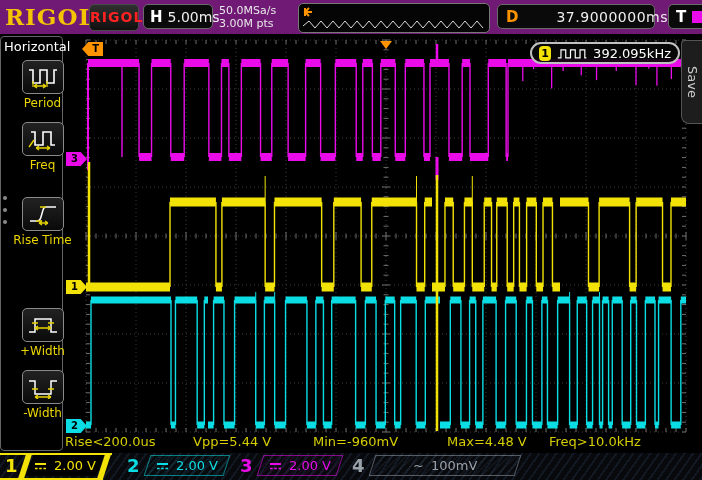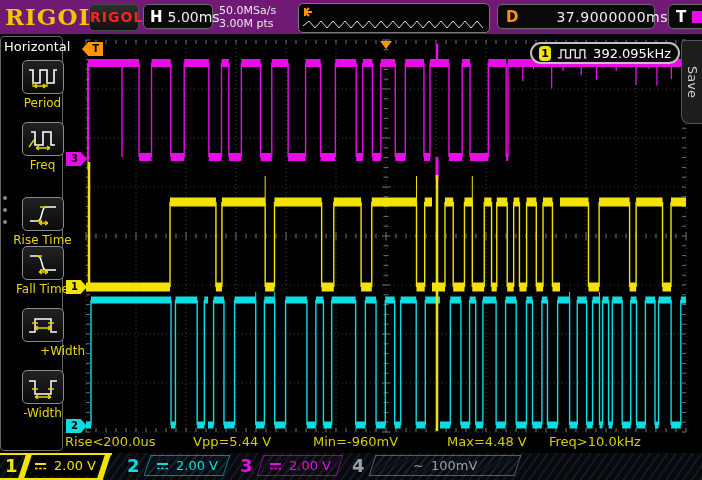--- a/index.html
+++ b/index.html
@@ -724,31 +724,21 @@
   <div class="menu-item" style="top:184px;margin-top:13px;">
     <div class="icon-btn">
       <svg width="32" height="24" viewBox="0 0 32 24">
         <path d="M3 19 h7 q3 0 4 -4 l2 -7 q1 -3 3 -3 h10" fill="none" stroke="#fff" stroke-width="1.5"></path>
         <path d="M9 19 h6 M13 5 h6" stroke="#e8d400" stroke-width="1.3"></path>
         <path d="M12 21 h9 M12 21 l3 -2 M12 21 l3 2 M21 21 l-3 -2 M21 21 l-3 2" stroke="#e8d400" stroke-width="1.3" fill="none"></path>
       </svg>
     </div>
     <div class="menu-label">Rise Time</div>
   </div>
-  <div class="menu-item" style="top:246px;">
-    <div class="icon-btn">
-      <svg width="32" height="24" viewBox="0 0 32 24">
-        <path d="M3 5 h7 q3 0 4 4 l2 7 q1 3 3 3 h10" fill="none" stroke="#fff" stroke-width="1.5"></path>
-        <path d="M9 5 h6 M13 19 h6" stroke="#e8d400" stroke-width="1.3"></path>
-        <path d="M12 21 h9 M12 21 l3 -2 M12 21 l3 2 M21 21 l-3 -2 M21 21 l-3 2" stroke="#e8d400" stroke-width="1.3" fill="none"></path>
-      </svg>
-    </div>
-    <div class="menu-label">Fall Time</div>
-  </div>
-  <div class="menu-item" style="top:308px;text-align:right;">
+  <div class="menu-item" style="top:308px;">
     <div class="icon-btn">
       <svg width="32" height="24" viewBox="0 0 32 24">
         <path d="M2 19 h6 V6 h16 v13 h6" fill="none" stroke="#fff" stroke-width="1.5"></path>
         <path d="M5 10 h6 M21 10 h6" stroke="#e8d400" stroke-width="1.3"></path>
         <path d="M8 15 h16 M8 15 l3 -2 M8 15 l3 2 M24 15 l-3 -2 M24 15 l-3 2" stroke="#e8d400" stroke-width="1.3" fill="none"></path>
       </svg>
     </div>
     <div class="menu-label">+Width</div>
   </div>
   <div class="menu-item" style="top:370px;">

